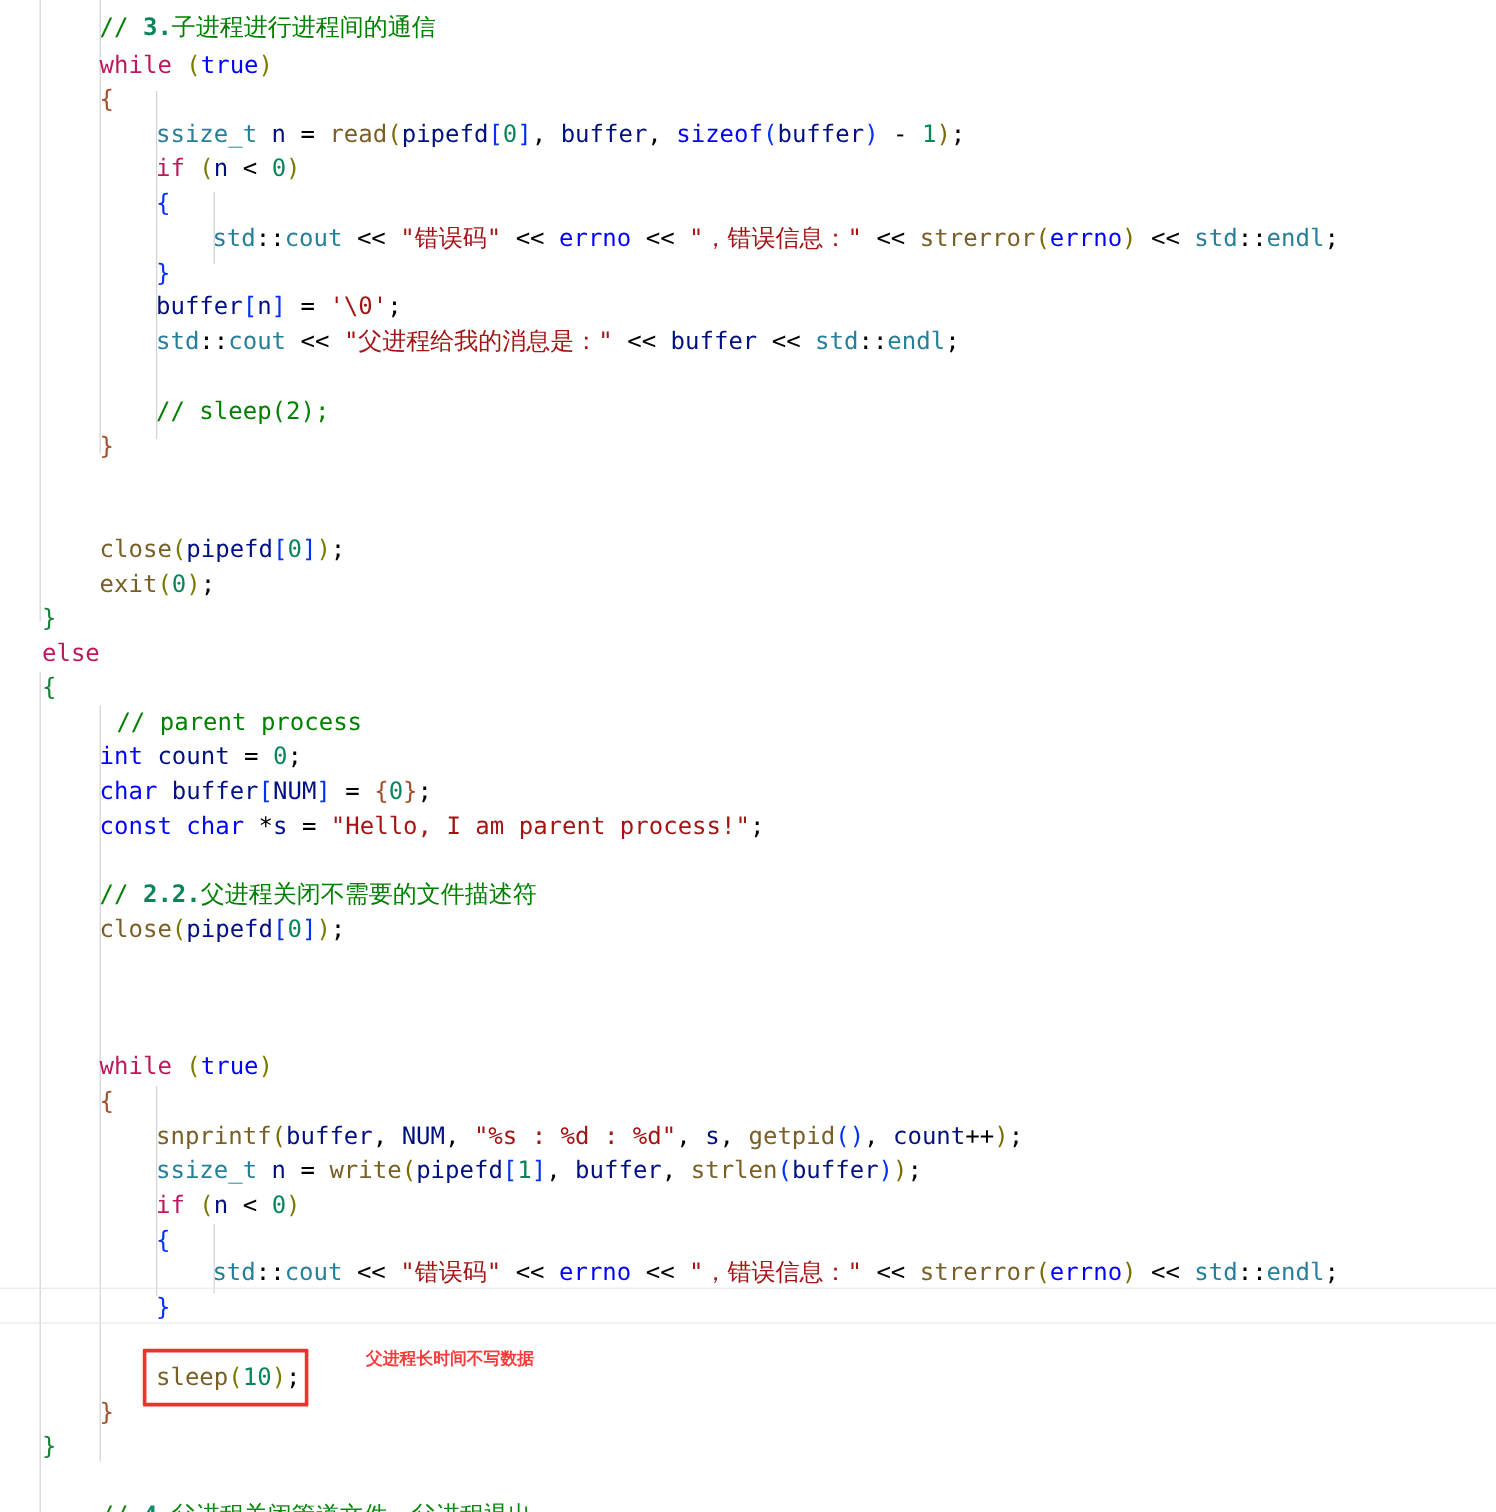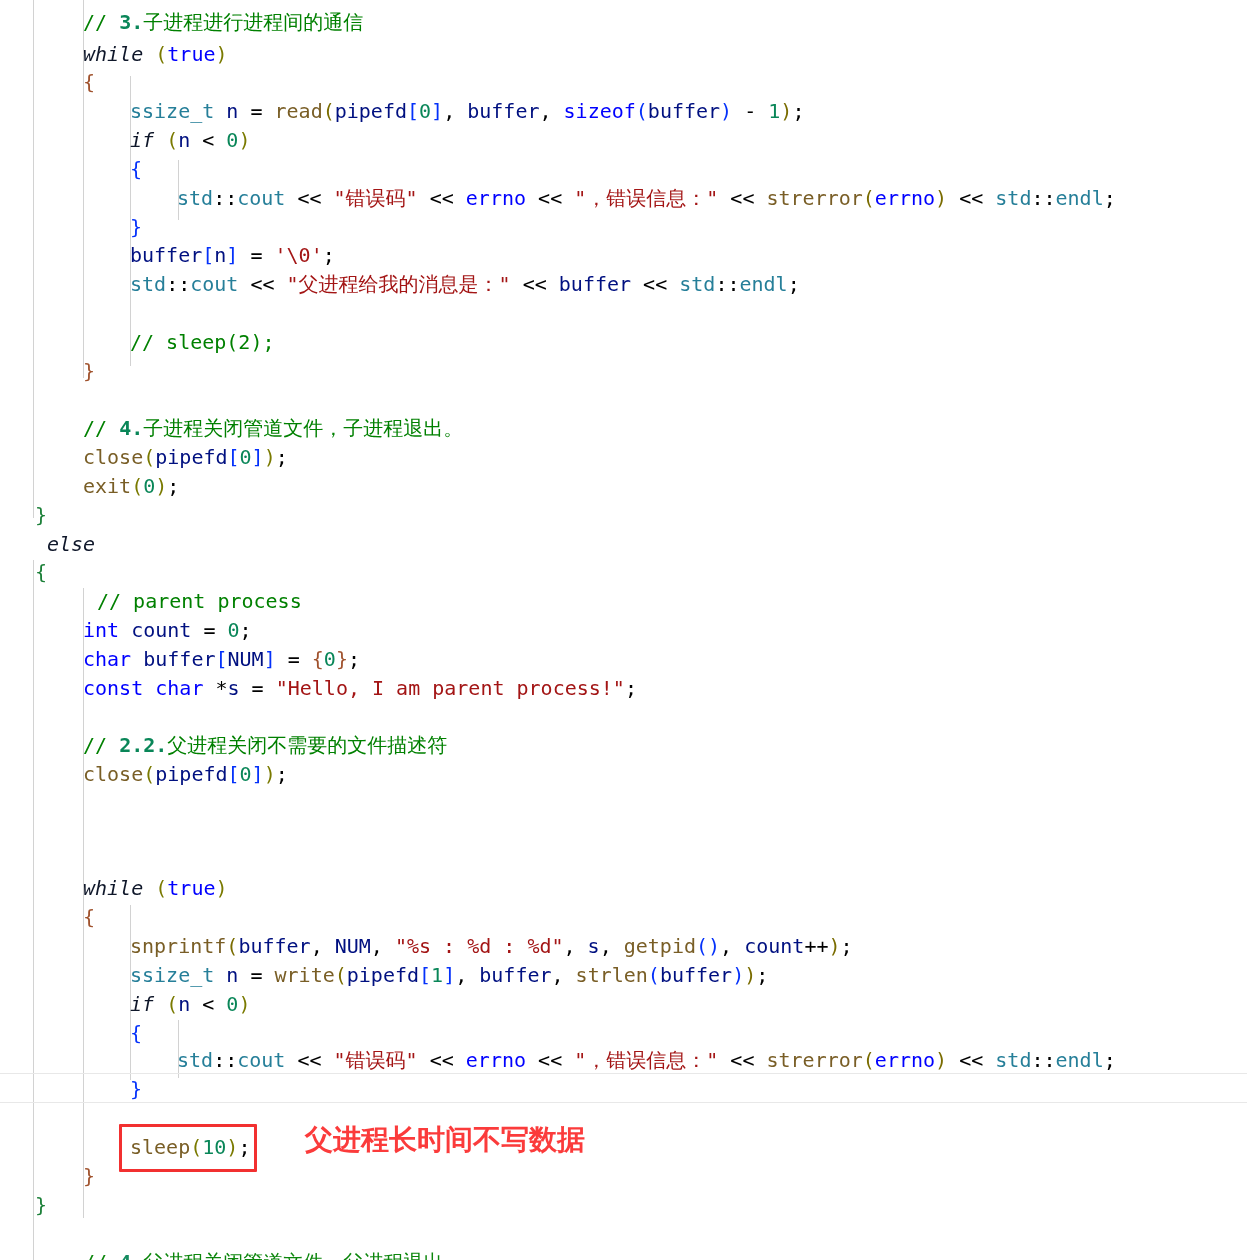--- a/index.html
+++ b/index.html
@@ -46,21 +46,21 @@
     left: 0;
     height: 28.6px;
     line-height: 28.6px;
     white-space: pre;
     font-size: 20px;
     font-family: "DejaVu Sans Mono", "Liberation Mono", monospace;
     letter-spacing: 0px;
   }
 
   
-  .kw        { color: #0f172a; font-style: italic; }            
+  .kw        { color: #be185d; }            
   .kw2       { color: #0000ff; }            
   .type      { color: #267f99; }            
   .fn        { color: #795e26; }            
   .var       { color: #001080; }            
   .num       { color: #098658; }            
   .str       { color: #a31515; }            
   .cmt       { color: #008000; }            
   .cmtnum    { color: #098658; font-weight: bold; }
   .op        { color: #000000; }            
   .punct-y   { color: #7a7a00; }            
@@ -74,21 +74,21 @@
     position: absolute;
     box-sizing: border-box;
     border: 3px solid #f23030;
     background: transparent;
     border-radius: 1px;
   }
   #annotation-note {
     position: absolute;
     color: #fb3b3b;
     font-family: "DejaVu Sans", "Liberation Sans", sans-serif;
-    font-size: 28px;
+    font-size: 14px;
     font-weight: 700;
     white-space: nowrap;
     line-height: 1;
   }
 </style>
 </head>
 <body>
 
 <div id="code-canvas">
 
@@ -121,29 +121,28 @@
   <div class="line" style="top:213px; left:130px;"><span class="br-blue">}</span></div>
 
   <div class="line" style="top:241px; left:130px;"><span class="var">buffer</span><span class="br-blue">[</span><span class="var">n</span><span class="br-blue">]</span><span class="op"> = </span><span class="str">'\0'</span><span class="op">;</span></div>
 
   <div class="line" style="top:270px; left:130px;"><span class="type">std</span><span class="op">::</span><span class="type">cout</span><span class="op"> &lt;&lt; </span><span class="str">"父进程给我的消息是："</span><span class="op"> &lt;&lt; </span><span class="var">buffer</span><span class="op"> &lt;&lt; </span><span class="type">std</span><span class="op">::</span><span class="type">endl</span><span class="op">;</span></div>
 
   <div class="line" style="top:328px; left:130px;"><span class="cmt">// sleep(2);</span></div>
 
   <div class="line" style="top:357px; left:83px;"><span class="br-purple">}</span></div>
 
-  <div class="line" style="top:414px; left:83px;"><span class="cmt">// </span><span class="cmtnum">4.</span><span class="cmt">子进程关闭管道文件，子进程退出。</span></div>
 
   <div class="line" style="top:443px; left:83px;"><span class="fn">close</span><span class="punct-y">(</span><span class="var">pipefd</span><span class="br-blue">[</span><span class="num">0</span><span class="br-blue">]</span><span class="punct-y">)</span><span class="op">;</span></div>
 
   <div class="line" style="top:472px; left:83px;"><span class="fn">exit</span><span class="punct-y">(</span><span class="num">0</span><span class="punct-y">)</span><span class="op">;</span></div>
 
   <div class="line" style="top:501px; left:35px;"><span class="br-green">}</span></div>
 
-  <div class="line" style="top:530px; left:35px;margin-left:12px;"><span class="kw">else</span></div>
+  <div class="line" style="top:530px; left:35px;"><span class="kw">else</span></div>
 
   <div class="line" style="top:558px; left:35px;"><span class="br-green">{</span></div>
 
   <div class="line" style="top:587px; left:97px;"><span class="cmt">// parent process</span></div>
 
   <div class="line" style="top:616px; left:83px;"><span class="kw2">int</span><span class="op"> </span><span class="var">count</span><span class="op"> = </span><span class="num">0</span><span class="op">;</span></div>
 
   <div class="line" style="top:645px; left:83px;"><span class="kw2">char</span><span class="op"> </span><span class="var">buffer</span><span class="br-blue">[</span><span class="var">NUM</span><span class="br-blue">]</span><span class="op"> = </span><span class="br-purple">{</span><span class="num">0</span><span class="br-purple">}</span><span class="op">;</span></div>
 
   <div class="line" style="top:674px; left:83px;"><span class="kw2">const</span><span class="op"> </span><span class="kw2">char</span><span class="op"> *</span><span class="var">s</span><span class="op"> = </span><span class="str">"Hello, I am parent process!"</span><span class="op">;</span></div>

